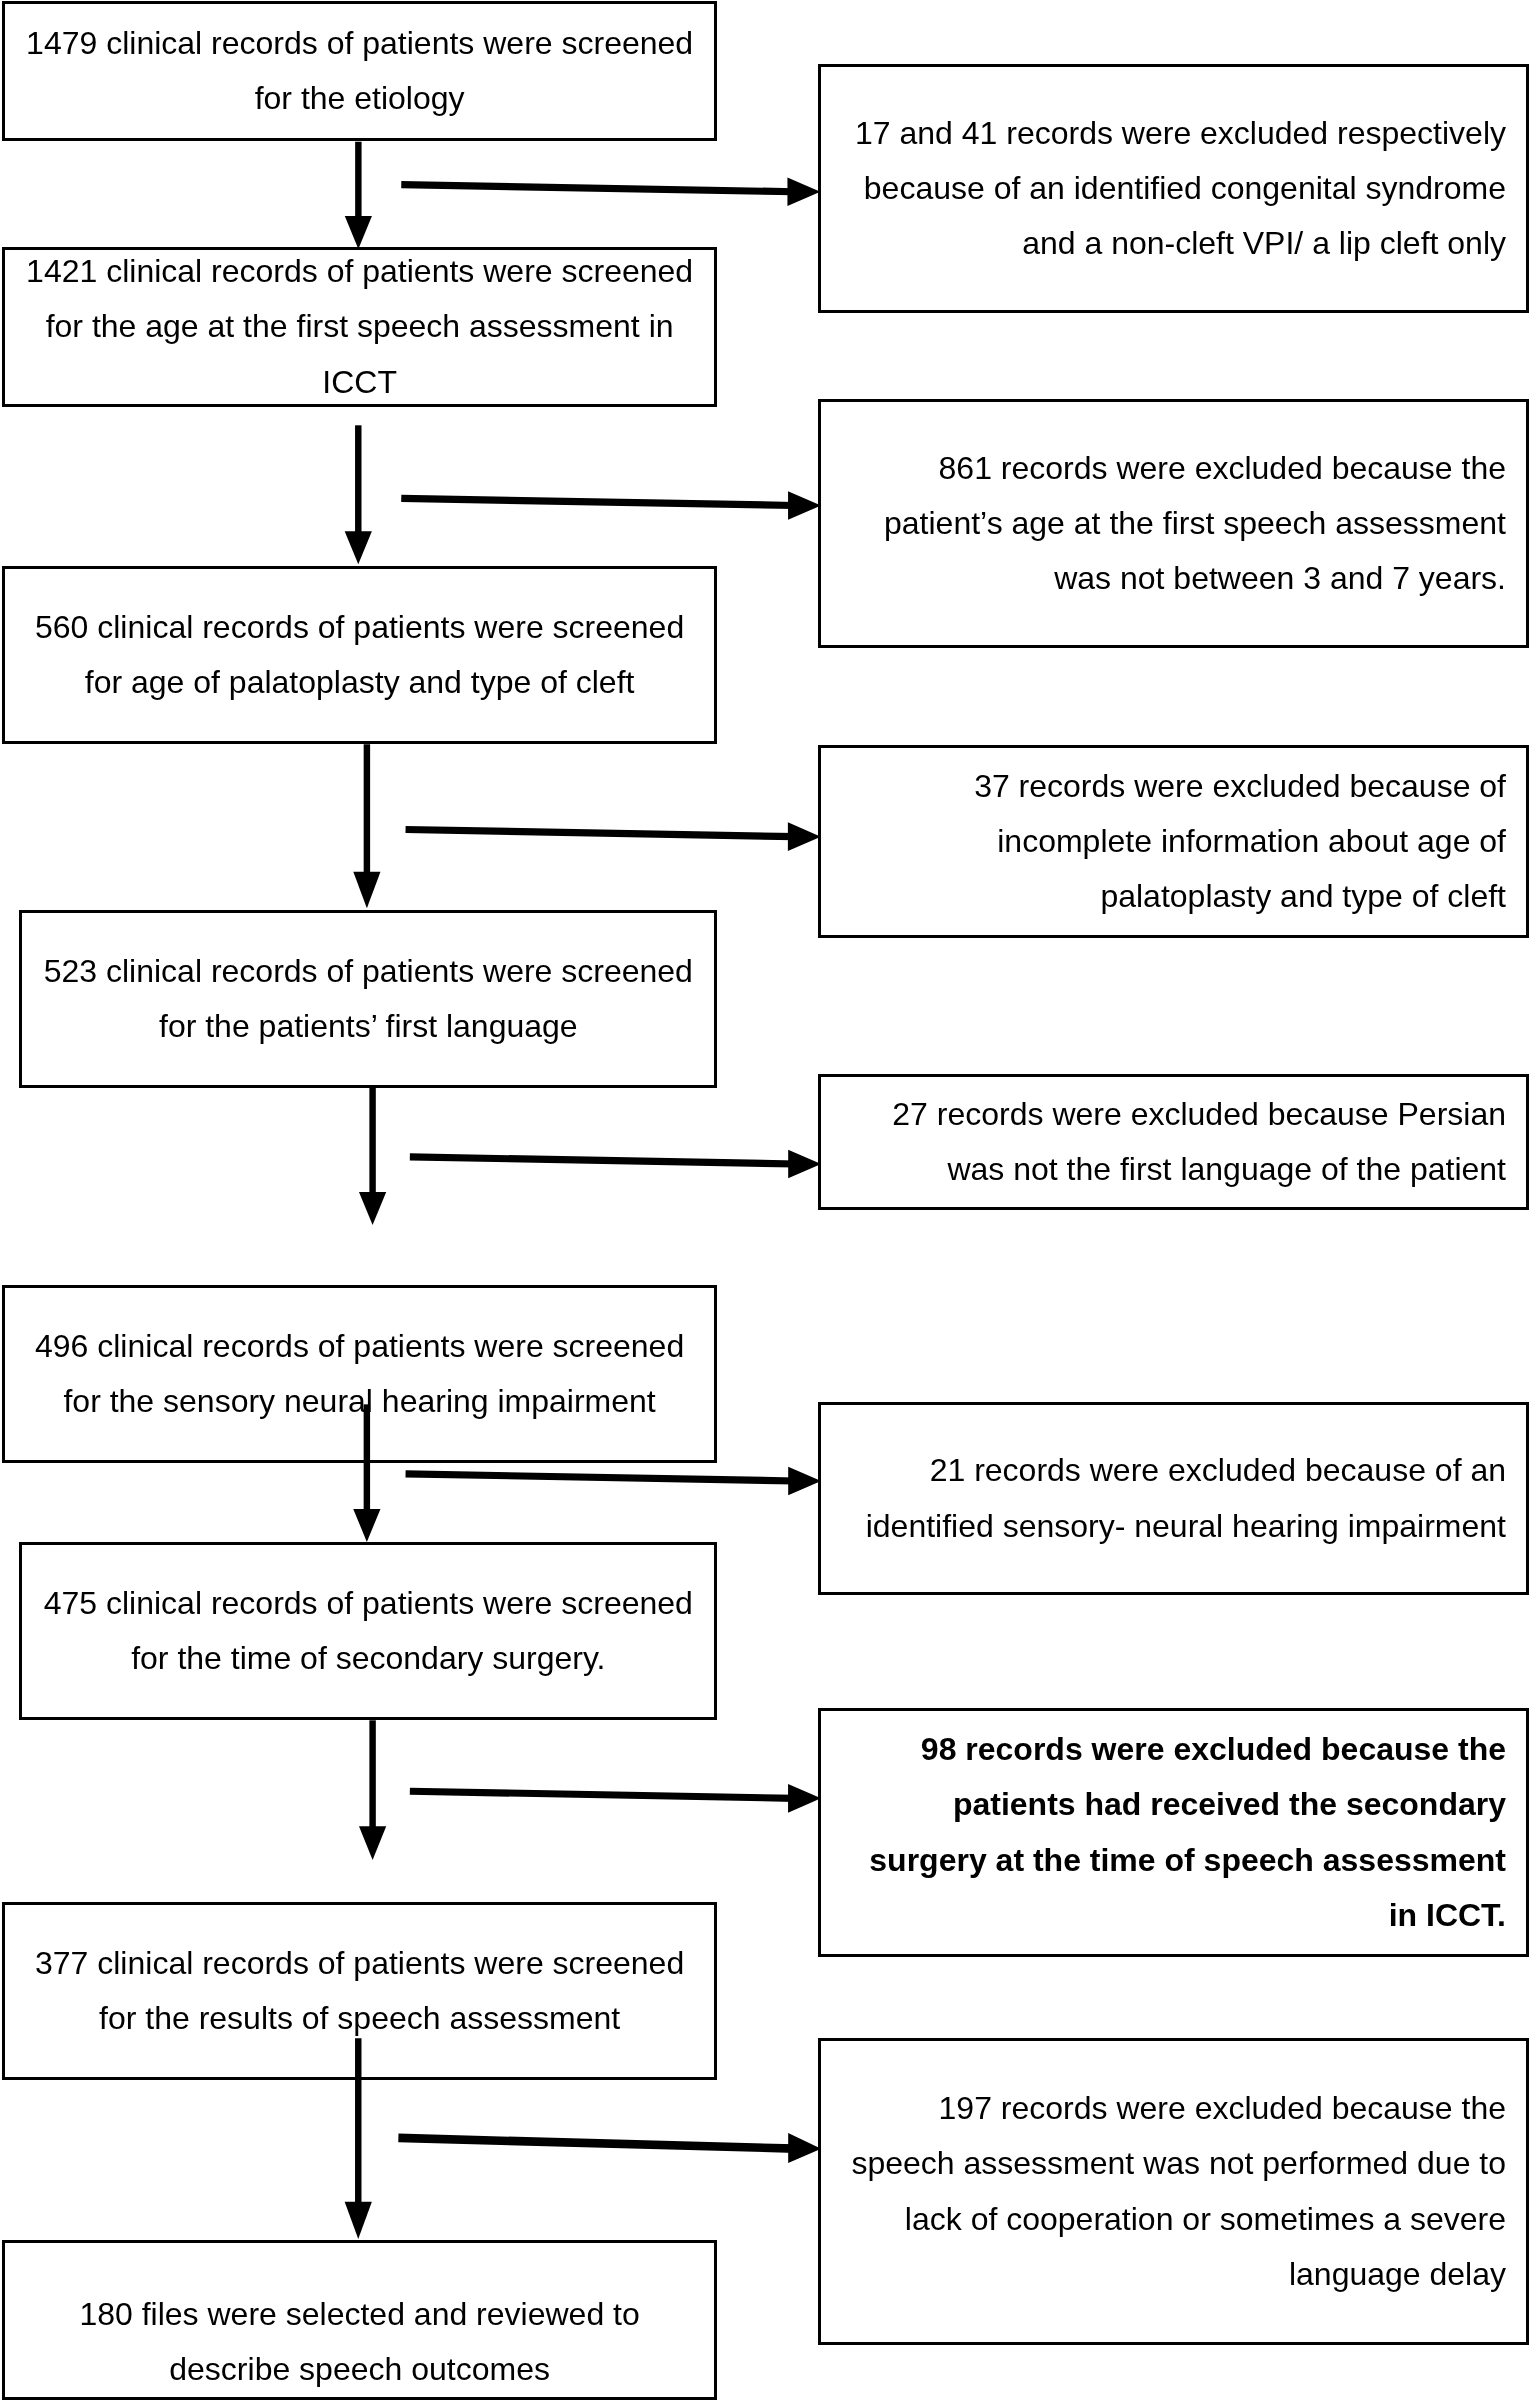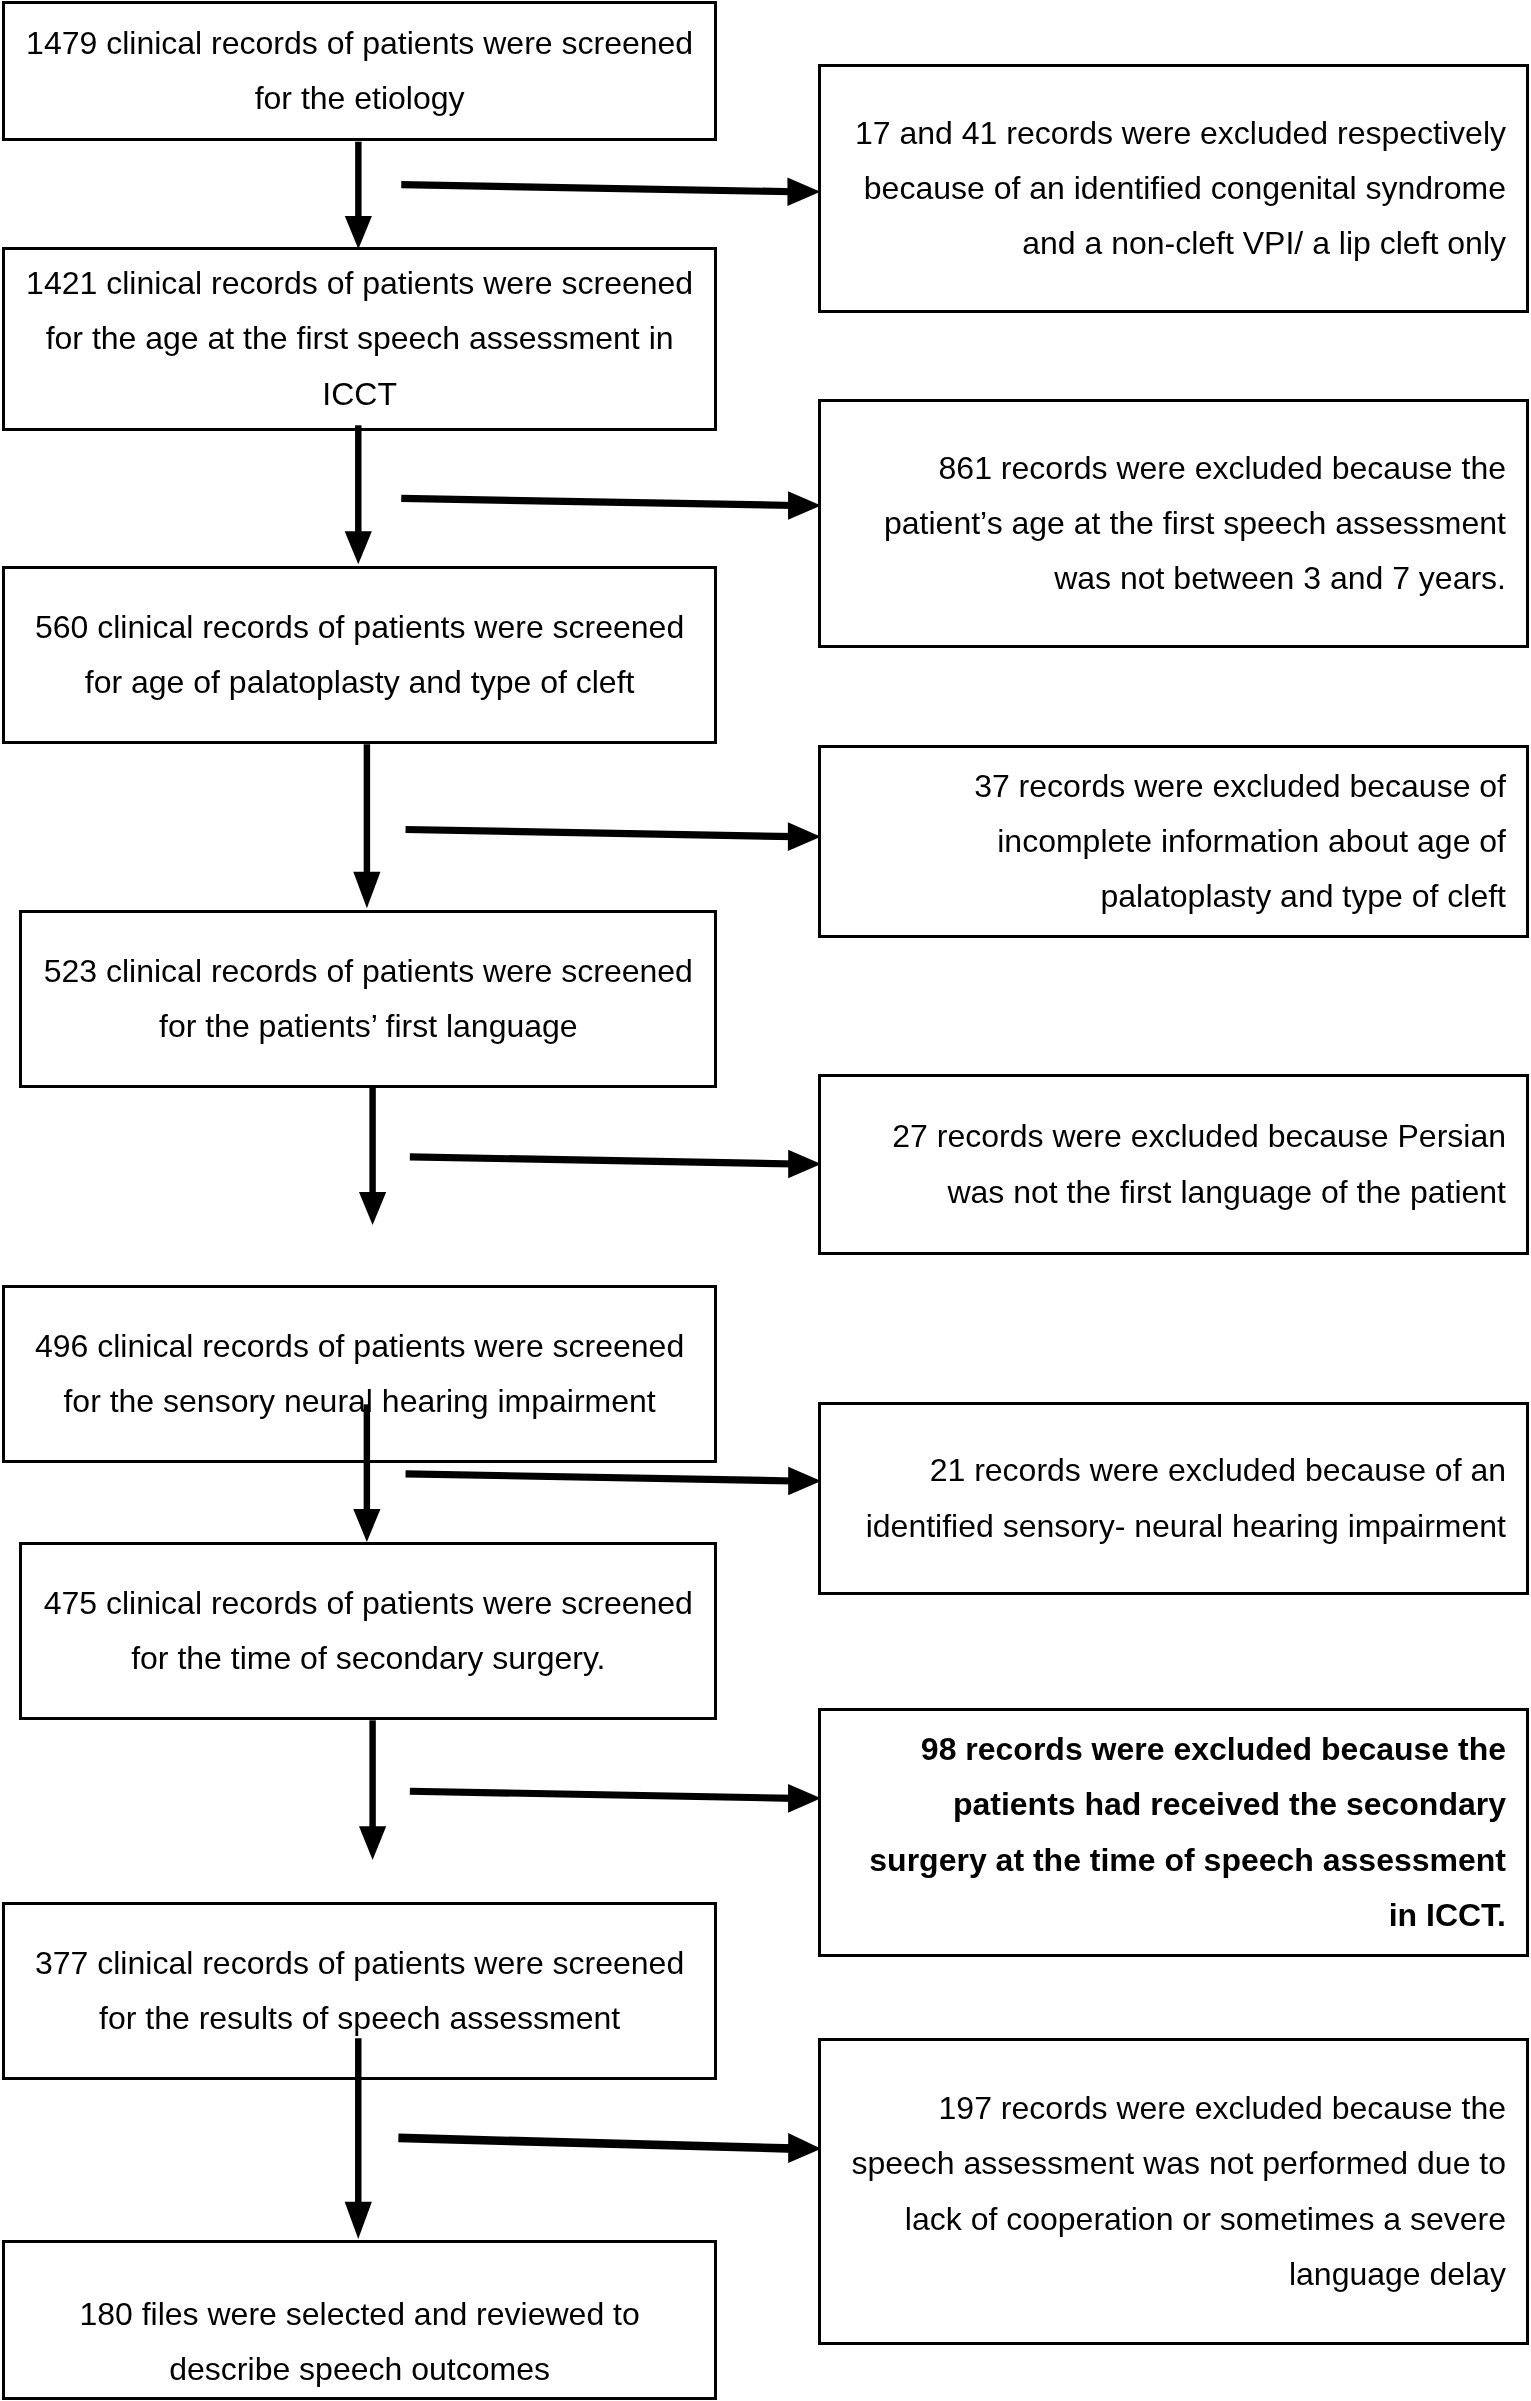--- a/index.html
+++ b/index.html
@@ -48,21 +48,21 @@
 </style>
 </head>
 <body>
 
 <div id="canvas">
 
   <div class="box flow-box" style="left:2.1px; top:1.4px; width:715px; height:140px;">
     <div class="box-text">1479 clinical records of patients were screened for the etiology</div>
   </div>
 
-  <div class="box flow-box" style="left:2.1px; top:247px; width:715px; height:184px;">
+  <div class="box flow-box" style="left:2.1px; top:247px; width:715px; height:160px;">
     <div class="box-text">1421 clinical records of patients were screened for the age at the first speech assessment in ICCT</div>
   </div>
 
   <div class="box flow-box" style="left:2.1px; top:566px; width:715px; height:178px;">
     <div class="box-text">560 clinical records of patients were screened for age of palatoplasty and type of cleft</div>
   </div>
 
   <div class="box flow-box" style="left:19.3px; top:910px; width:698px; height:178px;">
     <div class="box-text">523 clinical records of patients were screened for the patients’ first language</div>
   </div>
@@ -88,21 +88,21 @@
   </div>
 
   <div class="box excl-box" style="left:818px; top:399px; width:711px; height:249px;">
     <div class="box-text">861 records were excluded because the patient’s age at the first speech assessment was not between 3 and 7 years.</div>
   </div>
 
   <div class="box excl-box" style="left:818px; top:745px; width:711px; height:193px;">
     <div class="box-text">37 records were excluded because of incomplete information about age of palatoplasty and type of cleft</div>
   </div>
 
-  <div class="box excl-box" style="left:818px; top:1074px; width:711px; height:181px;">
+  <div class="box excl-box" style="left:818px; top:1074px; width:711px; height:136px;">
     <div class="box-text">27 records were excluded because Persian was not the first language of the patient</div>
   </div>
 
   <div class="box excl-box" style="left:818px; top:1402px; width:711px; height:193px;">
     <div class="box-text">21 records were excluded because of an identified sensory- neural hearing impairment</div>
   </div>
 
   <div class="box excl-box" style="left:818px; top:1708px; width:711px; height:249px;font-weight:bold;">
     <div class="box-text">98 records were excluded because the patients had received the secondary surgery at the time of speech assessment in ICCT.</div>
   </div>

